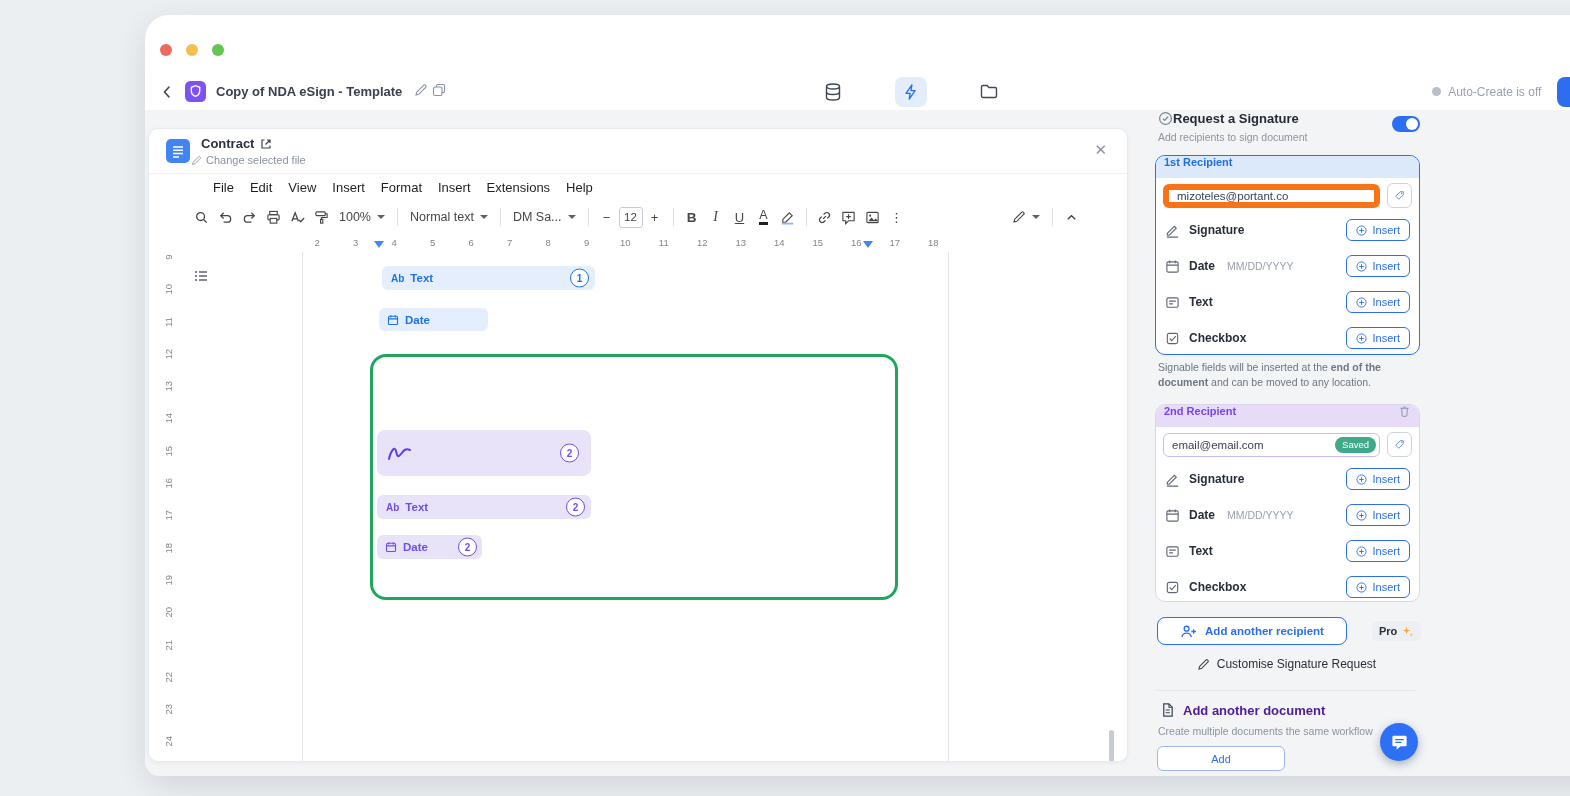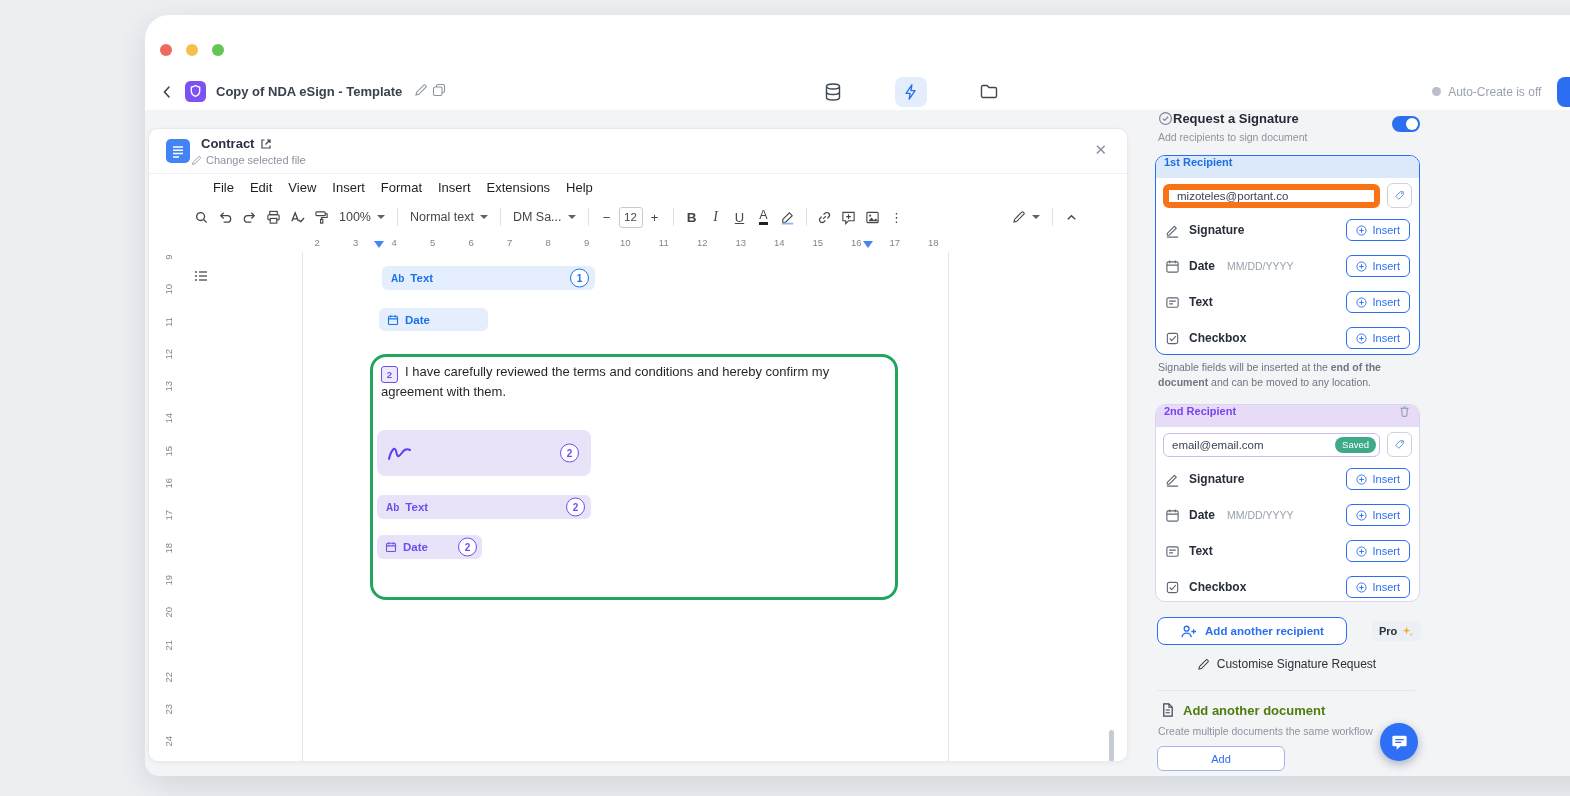--- a/index.html
+++ b/index.html
@@ -98,21 +98,21 @@
   .srow .ricon{display:flex;width:16px;flex:none;}
   .srow .rlabel{margin-left:8px;font-size:12px;font-weight:bold;color:#272e3a;}
   .srow .rhint{margin-left:12px;font-size:10.5px;color:#98a1ad;}
   .insert-btn{margin-left:auto;display:flex;align-items:center;gap:5px;height:22px;padding:0 9px;border:1px solid #2b6ef2;border-radius:6px;background:#fff;color:#2b6ef2;font-size:11px;cursor:pointer;font-family:inherit;}
   .sb-note{position:absolute;left:10px;top:250px;width:256px;font-size:10.5px;line-height:1.45;color:#6d7683;}
   .addrec-btn{position:absolute;left:9px;top:507px;width:190px;height:28px;display:flex;align-items:center;justify-content:center;gap:8px;border:1px solid #2b6ef2;border-radius:8px;background:#fff;color:#2b6ef2;font-size:11.5px;font-weight:bold;cursor:pointer;font-family:inherit;}
   .pro-badge{position:absolute;left:224px;top:511px;height:20px;display:flex;align-items:center;gap:4px;padding:0 7px;background:#eceff3;border-radius:6px;font-size:11px;font-weight:bold;color:#2a2f3a;}
   .customise{position:absolute;left:0;top:546px;width:277px;display:flex;align-items:center;justify-content:center;gap:7px;font-size:12px;color:#2a2f3a;background:none;border:none;cursor:pointer;font-family:inherit;}
   .sb-div{position:absolute;left:9px;top:580px;width:258px;height:1px;background:#e4e7eb;}
   .adddoc-row{position:absolute;left:12px;top:592px;display:flex;align-items:center;gap:8px;}
-  .adddoc-title{font-size:13px;font-weight:bold;color:#4d7c0f;}
+  .adddoc-title{font-size:13px;font-weight:bold;color:#4c1d95;}
   .adddoc-sub{position:absolute;left:10px;top:615px;font-size:10.5px;color:#8b94a0;}
   .add-btn{position:absolute;left:9px;top:636px;width:128px;height:25px;border:1px solid #9fb8e8;border-radius:6px;background:#fff;color:#2b6ef2;font-size:11px;cursor:pointer;font-family:inherit;}
   .chat-fab{position:absolute;left:1235px;top:708px;width:38px;height:38px;border-radius:50%;background:#2d6ff5;display:flex;align-items:center;justify-content:center;border:none;cursor:pointer;box-shadow:0 3px 10px rgba(20,40,90,.35);}
 </style>
 </head>
 <body>
 
 <div class="stage">
   <div class="window">
 
@@ -395,23 +395,20 @@
                 <svg width="12" height="12" viewBox="0 0 16 16">
                   <rect x="2" y="3" width="12" height="11" rx="1.5" fill="none" stroke="#1a73e8" stroke-width="1.5"></rect>
                   <path d="M2 6.5h12M5 1.5v3M11 1.5v3" stroke="#1a73e8" stroke-width="1.5"></path>
                 </svg>
               </span>
             <span class="lbl">Date</span>
           </div>
 
           <div class="green-box" style="left:221px;top:102px;width:522px;height:240px;"></div>
 
-          <div class="doc-par" style="left:232px;top:111px;width:478px;">
-            <span class="cb-badge">2</span><span>I have carefully reviewed the terms and conditions and hereby confirm my agreement with them.</span>
-          </div>
 
           <div class="sig-chip" style="left:228px;top:178px;width:214px;height:46px;">
             <svg style="position:absolute;left:8px;top:11px" width="30" height="24" viewBox="0 0 30 24">
                 <path d="M4 18c2-9 6-13 7-8s2 7 5 3 5-6 9-4" fill="none" stroke="#5b3ff0" stroke-width="2" stroke-linecap="round"></path>
               </svg>
             <span class="badge purple" style="right:12px">2</span>
           </div>
 
           <div class="chip purple" style="left:228px;top:243px;width:214px;height:24px;">
             <span class="ab">Ab</span>

